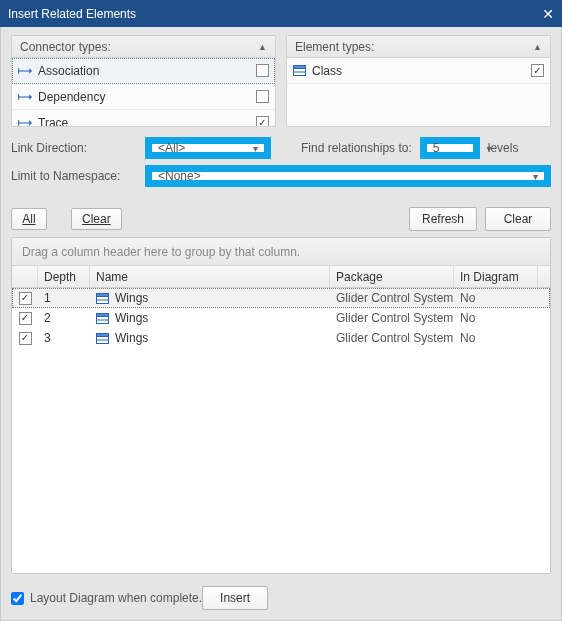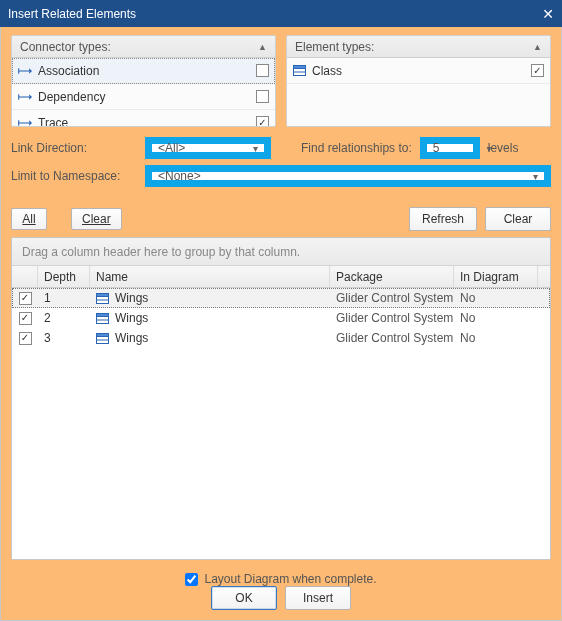--- a/index.html
+++ b/index.html
@@ -22,21 +22,21 @@
     justify-content: space-between;
     padding: 0 8px;
     font-size: 12px;
   }
   .close-x {
     font-size: 14px;
     line-height: 1;
     cursor: default;
   }
   .body {
-    background: #fdba74;
+    background: #e5e5e5;
     border: 1px solid #c8c8c8;
     border-top: none;
     height: calc(621px - 27px);
     padding: 8px 10px 10px 10px;
     display: flex;
     flex-direction: column;
     gap: 6px;
   }
   .top-panels {
     display: flex;
@@ -192,21 +192,20 @@
   .grow .cell { padding:0 6px; display:flex; align-items:center; gap:6px;
     white-space:nowrap; color:#555; }
   .grow .cell.c0s { width:26px; justify-content:center; }
   .grow .cell.c1s { width:52px; color:#333;}
   .grow .cell.c2s { width:240px; color:#333;}
   .grow .cell.c3s { width:124px; }
   .grow .cell.c4s { flex:1; }
   .footer {
     display:flex; align-items:center; justify-content:flex-start;
     padding-top:6px;
-    flex-direction:column;
   }
   .footer .left { display:flex; align-items:center; gap:6px; color:#555;}
   .footer .btns { display:flex; gap:8px; }
   input[type=checkbox]{
     width:13px; height:13px; margin:0;
   }
 </style>
 </head>
 <body>
 
@@ -397,22 +396,19 @@
         </div>
       </div>
   </div>
 
   <div class="footer">
     <div class="left">
       <input type="checkbox" id="layoutchk" checked="" style="">
       <label for="layoutchk">Layout Diagram when complete.</label>
     </div>
     <div class="btns">
-      <div class="btn primary">
-          <span>OK</span>
-        </div>
       <div class="btn">
           <span>Insert</span>
         </div>
     </div>
   </div>
 
 </div>
 
 </body></html>

